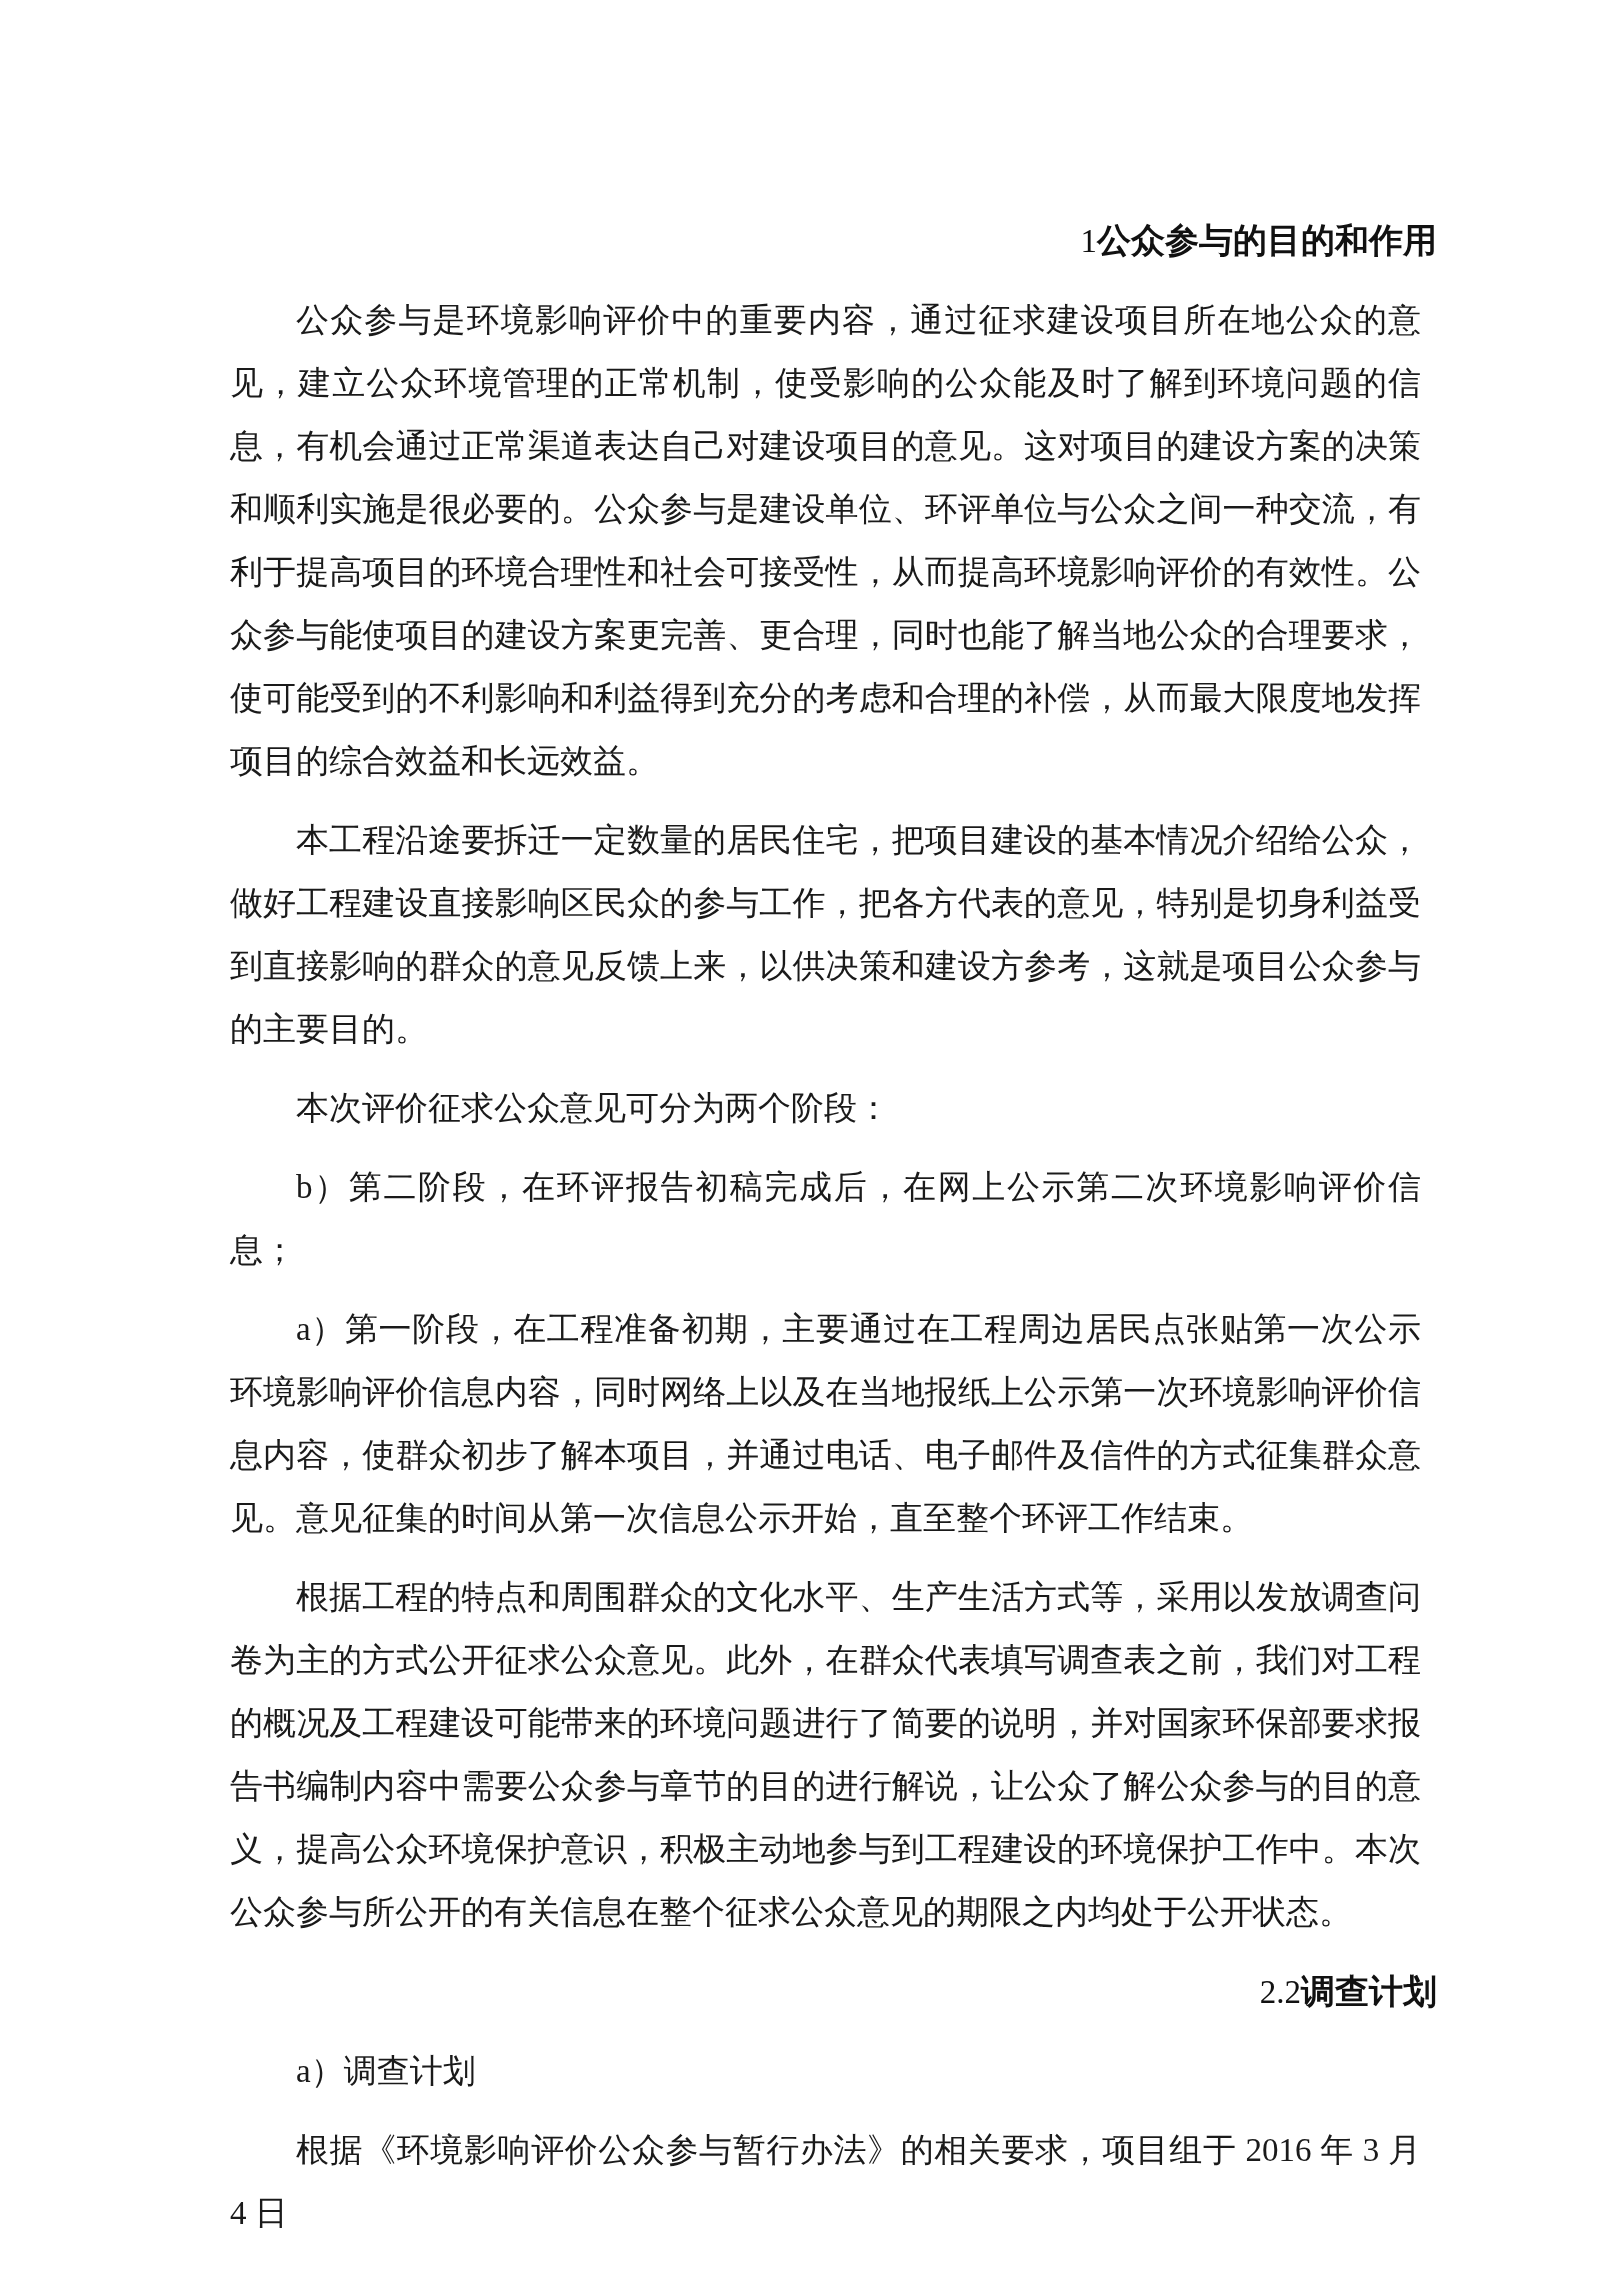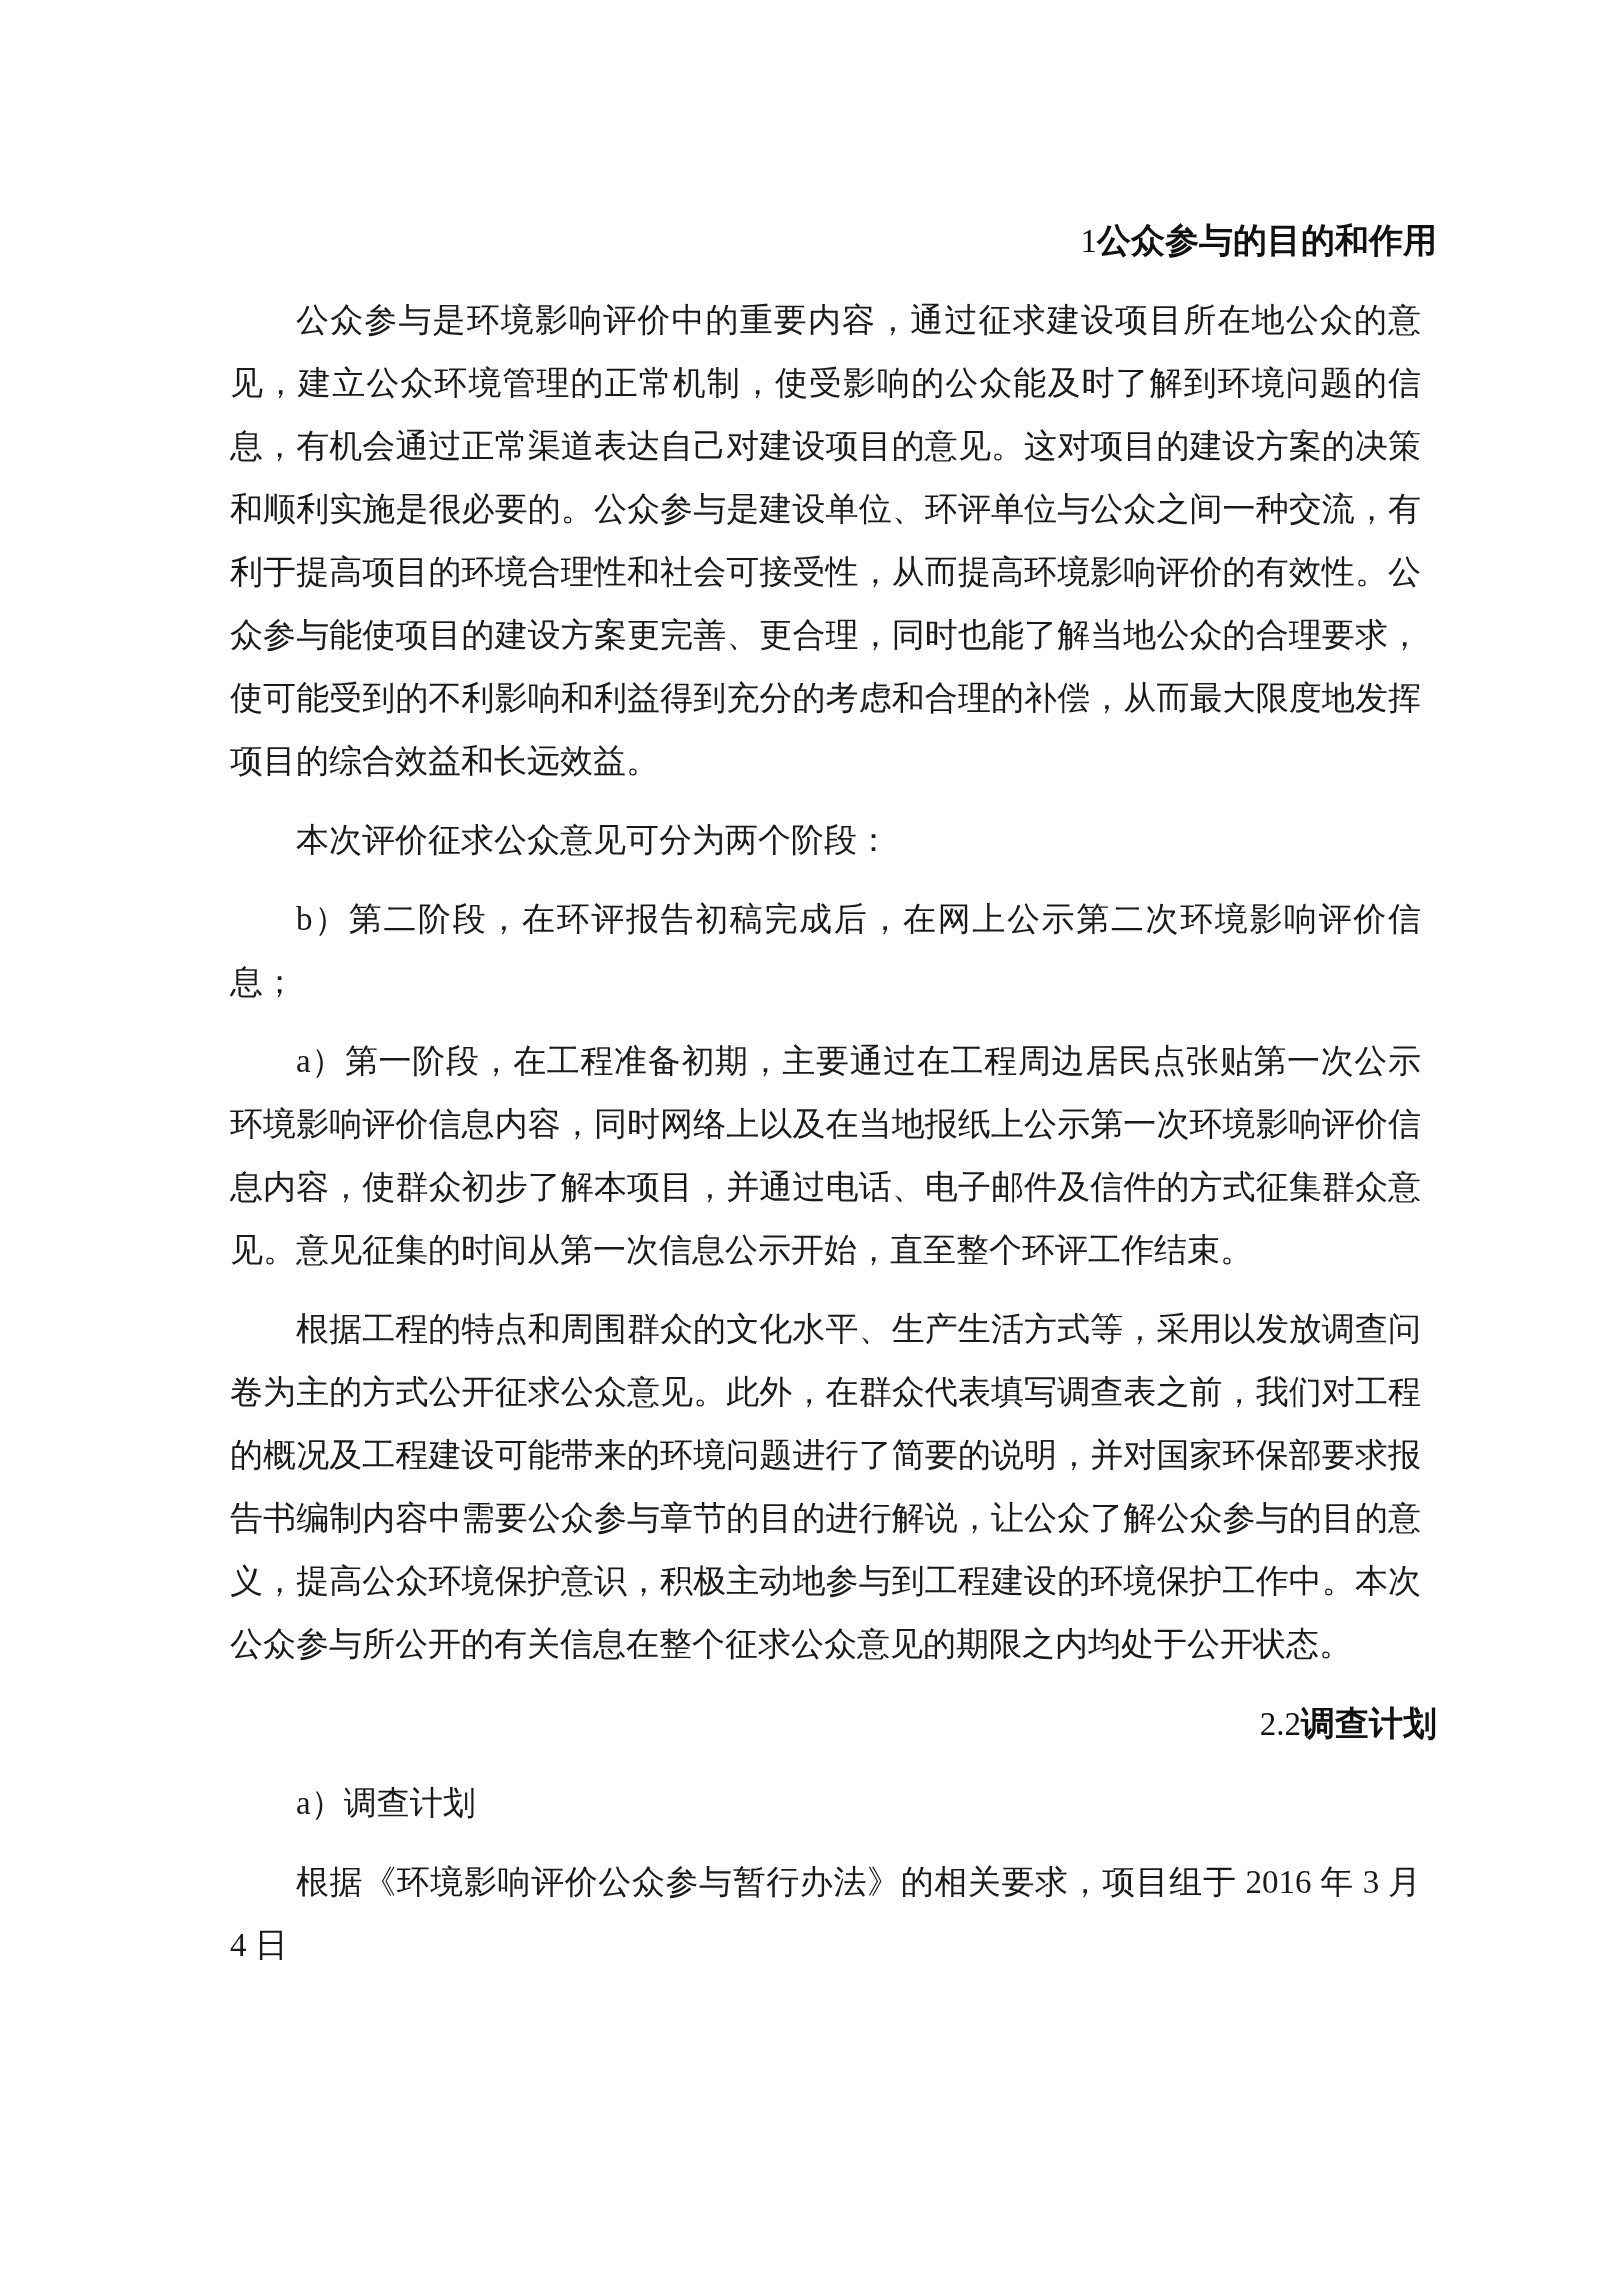--- a/index.html
+++ b/index.html
@@ -52,20 +52,21 @@
   .heading.level-1 .hnum { width: 63px; }
   .heading.level-2 .hnum { width: 80px; }
 </style>
 </head>
 <body>
 
 <div class="page" style="background: rgb(255, 255, 255);">
   <div class="doc-body" style="color: rgb(26, 26, 26);">
       <div class="heading level-1"><span class="hnum">1</span><span class="htext">公众参与的目的和作用</span></div>
       <p class="para">公众参与是环境影响评价中的重要内容，通过征求建设项目所在地公众的意见，建立公众环境管理的正常机制，使受影响的公众能及时了解到环境问题的信息，有机会通过正常渠道表达自己对建设项目的意见。这对项目的建设方案的决策和顺利实施是很必要的。公众参与是建设单位、环评单位与公众之间一种交流，有利于提高项目的环境合理性和社会可接受性，从而提高环境影响评价的有效性。公众参与能使项目的建设方案更完善、更合理，同时也能了解当地公众的合理要求，使可能受到的不利影响和利益得到充分的考虑和合理的补偿，从而最大限度地发挥项目的综合效益和长远效益。</p>
+      <p class="para">本工程沿途要拆迁一定数量的居民住宅，把项目建设的基本情况介绍给公众，做好工程建设直接影响区民众的参与工作，把各方代表的意见，特别是切身利益受到直接影响的群众的意见反馈上来，以供决策和建设方参考，这就是项目公众参与的主要目的。</p>
       <p class="para">本次评价征求公众意见可分为两个阶段：</p>
       <p class="para">b）第二阶段，在环评报告初稿完成后，在网上公示第二次环境影响评价信息；</p>
       <p class="para">a）第一阶段，在工程准备初期，主要通过在工程周边居民点张贴第一次公示环境影响评价信息内容，同时网络上以及在当地报纸上公示第一次环境影响评价信息内容，使群众初步了解本项目，并通过电话、电子邮件及信件的方式征集群众意见。意见征集的时间从第一次信息公示开始，直至整个环评工作结束。</p>
       <p class="para">根据工程的特点和周围群众的文化水平、生产生活方式等，采用以发放调查问卷为主的方式公开征求公众意见。此外，在群众代表填写调查表之前，我们对工程的概况及工程建设可能带来的环境问题进行了简要的说明，并对国家环保部要求报告书编制内容中需要公众参与章节的目的进行解说，让公众了解公众参与的目的意义，提高公众环境保护意识，积极主动地参与到工程建设的环境保护工作中。本次公众参与所公开的有关信息在整个征求公众意见的期限之内均处于公开状态。</p>
       <div class="heading level-2"><span class="hnum">2.2</span><span class="htext">调查计划</span></div>
       <p class="para">a）调查计划</p>
       <p class="para">根据《环境影响评价公众参与暂行办法》的相关要求，项目组于 2016 年 3 月 4 日</p>
     </div>
 </div>
 

